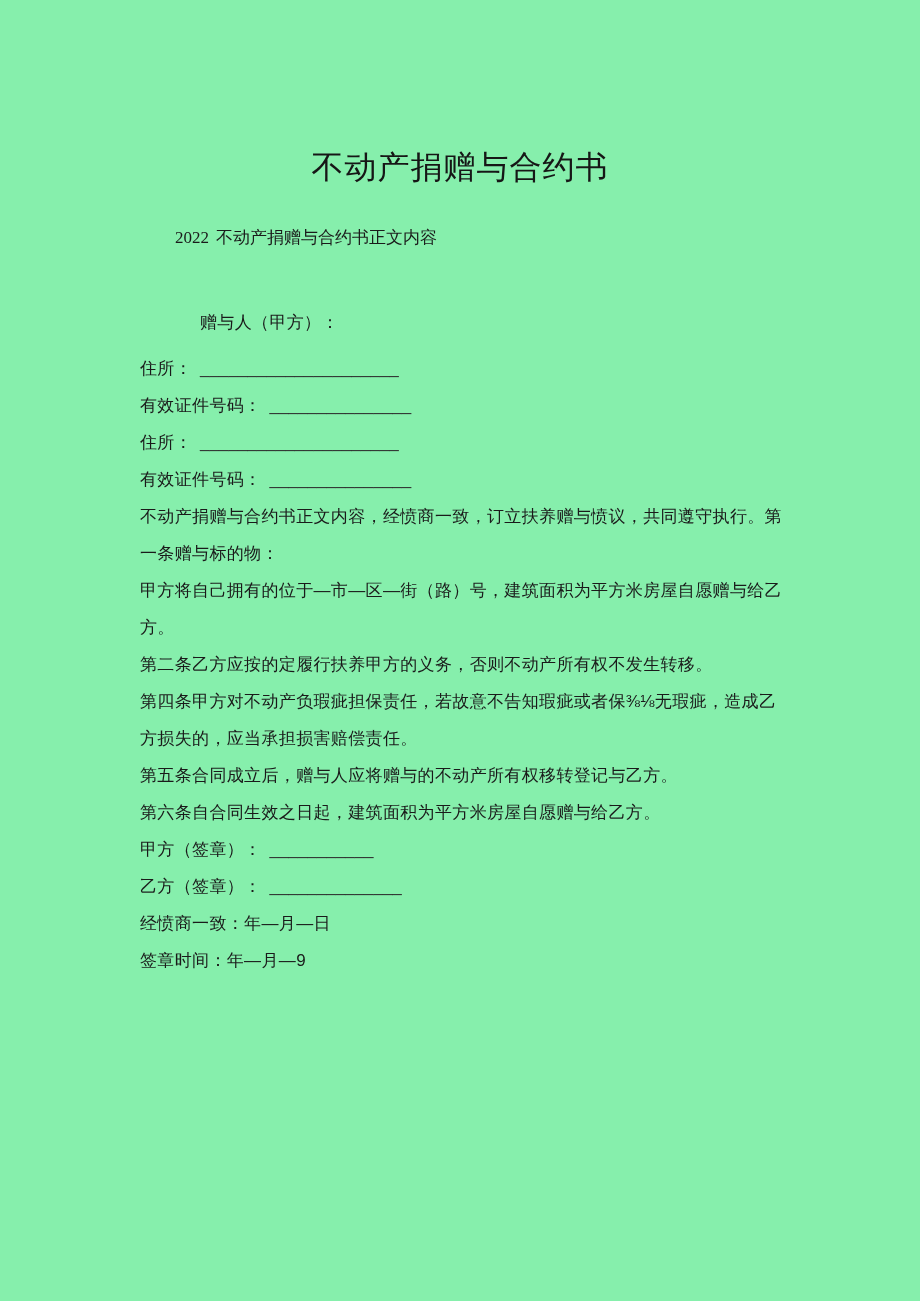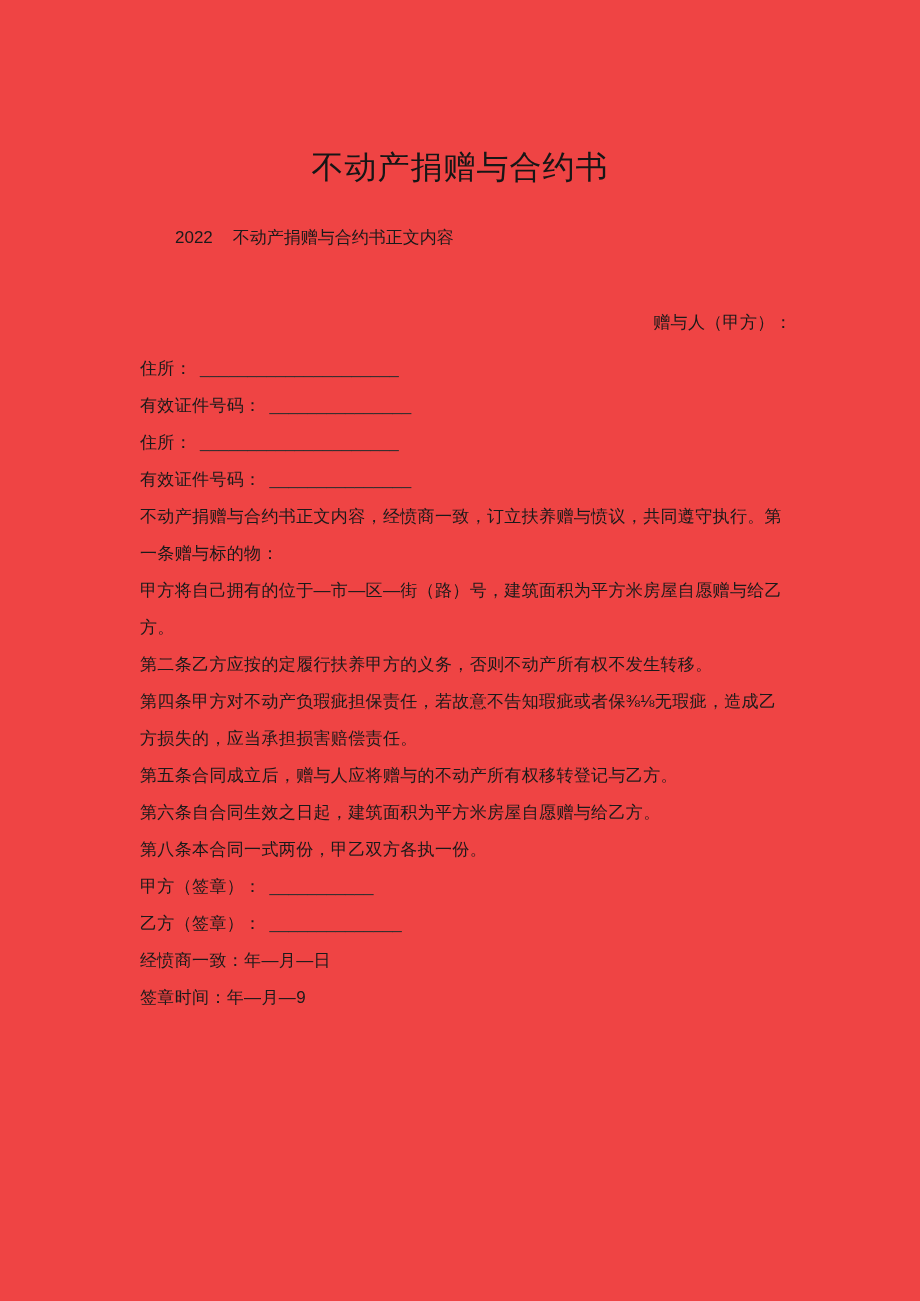--- a/index.html
+++ b/index.html
@@ -1,20 +1,20 @@
 <!DOCTYPE html>
 <html><head>
 <meta charset="utf-8">
 <style>
   html, body { margin: 0; padding: 0; background: #ffffff; }
   .page {
     position: relative;
     width: 920px;
     height: 1301px;
-    background: #ef4444;
+    background: #86efac;
     font-family: "Liberation Sans", "DejaVu Sans", sans-serif;
     color: #1a1a1a;
     overflow: hidden;
   }
   .doc-title {
     margin: 0;
     padding-top: 146px;
     text-align: center;
     font-family: "DejaVu Serif", "Liberation Serif", serif;
     font-weight: 400;
@@ -23,39 +23,38 @@
     letter-spacing: 1px;
     color: #161616;
   }
   .doc-subtitle {
     margin: 38px 0 0 175px;
     font-size: 17px;
     line-height: 24px;
     color: #1a1a1a;
   }
   .doc-subtitle .year {
-    font-family: Liberation Sans, sans-serif;
-    margin-right: 20px;
+    font-family: Liberation Serif, serif;
+    margin-right: 7px;
   }
   .doc-body {
     margin: 54px 130px 0 140px;
     width: 652px;
     font-size: 17px;
     letter-spacing: 0.35px;
   }
   .line {
     margin: 0;
     line-height: 37px;
     white-space: normal;
     word-break: break-all;
   }
   .line.indent {
     padding-left: 60px;
     margin-bottom: 9px;
-    text-align: right;
   }
   .field-label { letter-spacing: 0.35px; }
   .blank {
     letter-spacing: 0;
     margin-left: 8px;
     color: #2e2e2e;
     white-space: nowrap;
   }
 </style>
 </head>
@@ -73,19 +72,18 @@
       <p class="line"><span class="field-label">住所：</span><span class="blank">_____________________</span></p>
       <p class="line"><span class="field-label">有效证件号码：</span><span class="blank">_______________</span></p>
       <p class="line"><span class="field-label">住所：</span><span class="blank">_____________________</span></p>
       <p class="line"><span class="field-label">有效证件号码：</span><span class="blank">_______________</span></p>
       <p class="line">不动产捐赠与合约书正文内容，经愤商一致，订立扶养赠与愤议，共同遵守执行。第一条赠与标的物：</p>
       <p class="line">甲方将自己拥有的位于—市—区—街（路）号，建筑面积为平方米房屋自愿赠与给乙方。</p>
       <p class="line">第二条乙方应按的定履行扶养甲方的义务，否则不动产所有权不发生转移。</p>
       <p class="line">第四条甲方对不动产负瑕疵担保责任，若故意不告知瑕疵或者保⅜⅛无瑕疵，造成乙方损失的，应当承担损害赔偿责任。</p>
       <p class="line">第五条合同成立后，赠与人应将赠与的不动产所有权移转登记与乙方。</p>
       <p class="line">第六条自合同生效之日起，建筑面积为平方米房屋自愿赠与给乙方。</p>
-      <p class="line">第八条本合同一式两份，甲乙双方各执一份。</p>
       <p class="line"><span class="field-label">甲方（签章）：</span><span class="blank">___________</span></p>
       <p class="line"><span class="field-label">乙方（签章）：</span><span class="blank">______________</span></p>
       <p class="line">经愤商一致：年—月—日</p>
       <p class="line">签章时间：年—月—9</p>
     </div>
 </div>
 
 </body></html>

